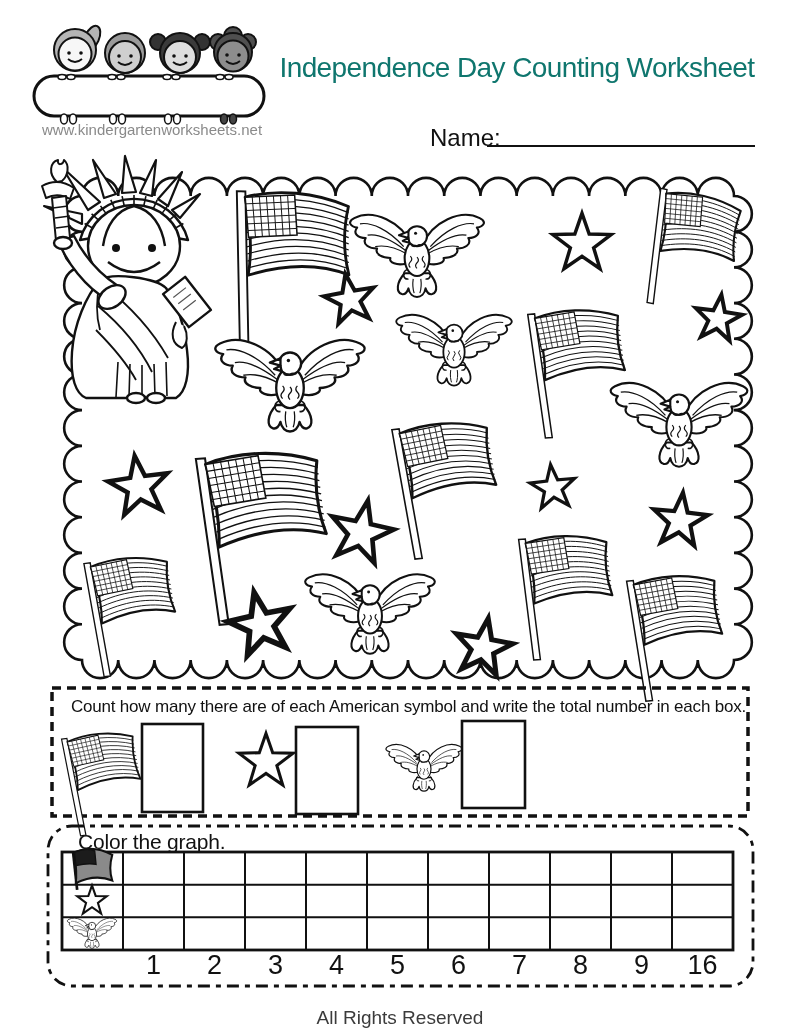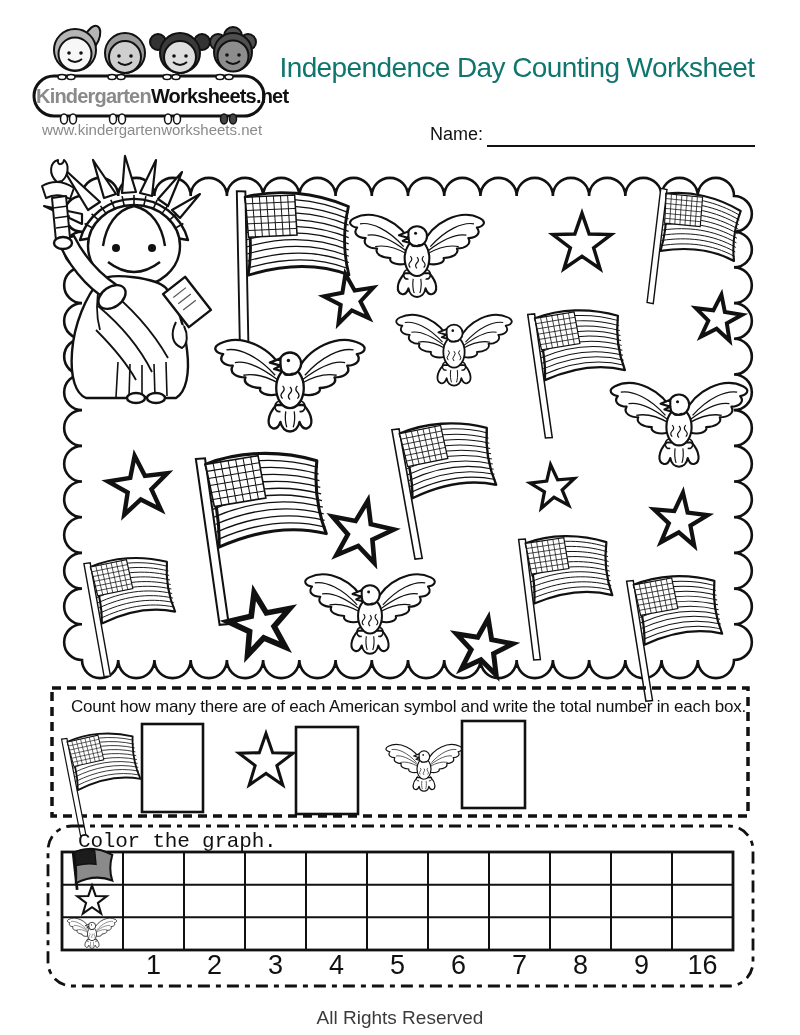--- a/index.html
+++ b/index.html
@@ -6,24 +6,24 @@
   #page{position:relative;width:800px;height:1035px;background:#fff;overflow:hidden;
         font-family:"Liberation Sans",sans-serif;color:#111;}
   #art{position:absolute;left:0;top:0;z-index:1;}
   .txt{position:absolute;z-index:2;white-space:nowrap;}
   .logo-text{left:36px;top:76px;width:228px;height:40px;line-height:40px;text-align:center;
              font-weight:bold;font-size:20px;letter-spacing:-0.8px;}
   .logo-gray{color:#8a8a8a;}
   .logo-black{color:#111;}
   .site-url{left:28px;top:121px;width:248px;text-align:center;font-size:15px;color:#8a8a8a;}
   .page-title{left:270px;top:52px;width:494px;text-align:center;font-size:28px;letter-spacing:-0.6px;color:#0f766e;}
-  .name-label{left:430px;top:124px;font-size:18px;text-align:right;}
+  .name-label{left:430px;top:124px;font-size:24px;text-align:right;}
   .name-line{position:absolute;z-index:2;left:487px;top:145px;width:268px;border-top:2px solid #111;}
   .instruction{left:58px;top:697px;width:688px;text-align:right;font-size:17px;letter-spacing:-0.2px;}
-  .graph-heading{left:78px;top:830px;font-size:21px;letter-spacing:-0.2px;font-family:Liberation Mono, monospace;}
+  .graph-heading{left:78px;top:830px;font-size:21px;letter-spacing:-0.2px;}
   .num{position:absolute;z-index:2;top:950px;width:61px;text-align:center;font-size:27px;}
   .footer1{left:0;top:986px;width:800px;text-align:center;font-size:16.5px;color:#3b3b3b;}
   .footer2{left:0;top:1007px;width:800px;text-align:center;font-size:19px;color:#3b3b3b;}
 </style>
 </head>
 <body>
 
 <div id="page">
 
 <svg id="art" width="800" height="1035" viewBox="0 0 800 1035">
@@ -200,23 +200,20 @@
     <g transform="translate(92,867) scale(1.35)" stroke="#111">
       <path d="M-14,-11 L-11,17" stroke-width="2" fill="none"></path>
       <path d="M-13,-11 C-4,-15 6,-14 15,-9 C13,-2 13,4 15,10 C5,6 -4,8 -12,12 C-11,4 -12,-3 -13,-11 Z" fill="#8a8a8a" stroke-width="1.5"></path>
       <path d="M-13,-11 C-8,-13 -2,-14 2,-12 L3,-2 C-2,-3 -8,-2 -12,-1 Z" fill="#1c1c1c" stroke-width="1"></path>
     </g>
     <use href="#star" transform="translate(92,901) scale(0.52)" stroke-width="4"></use>
     <use href="#eagle" transform="translate(92,934) scale(0.35)"></use>
   </g>
 </svg>
 
-<div class="txt logo-text">
-  <span class="logo-gray">Kindergarten</span><span class="logo-black">Worksheets.net</span>
-</div>
 <div class="txt site-url">www.kindergartenworksheets.net</div>
 
 <div class="txt page-title">Independence Day Counting Worksheet</div>
 <div class="txt name-label">Name:</div>
 <div class="name-line"></div>
 
 <div class="txt instruction">Count how many there are of each American symbol and write the total number in each box.</div>
 
 <div class="txt graph-heading">Color the graph.</div>
 

